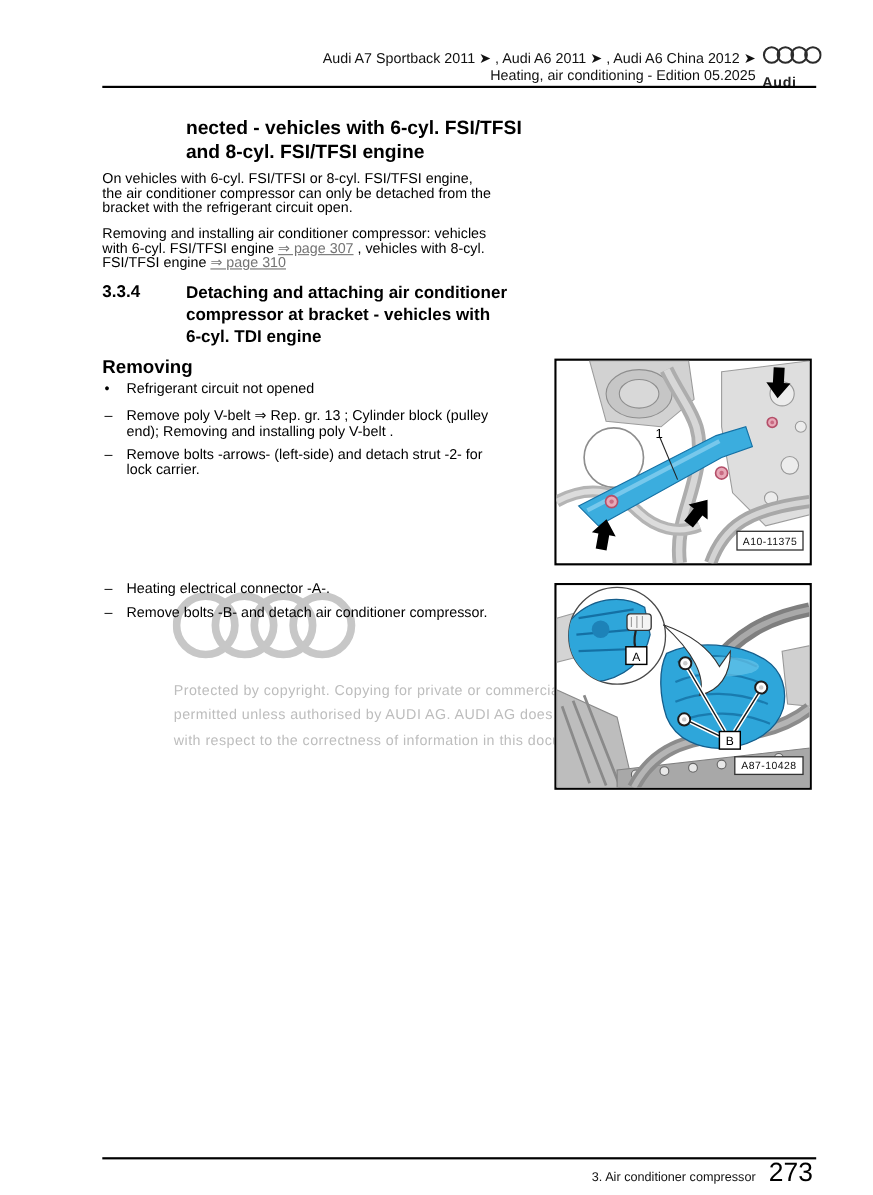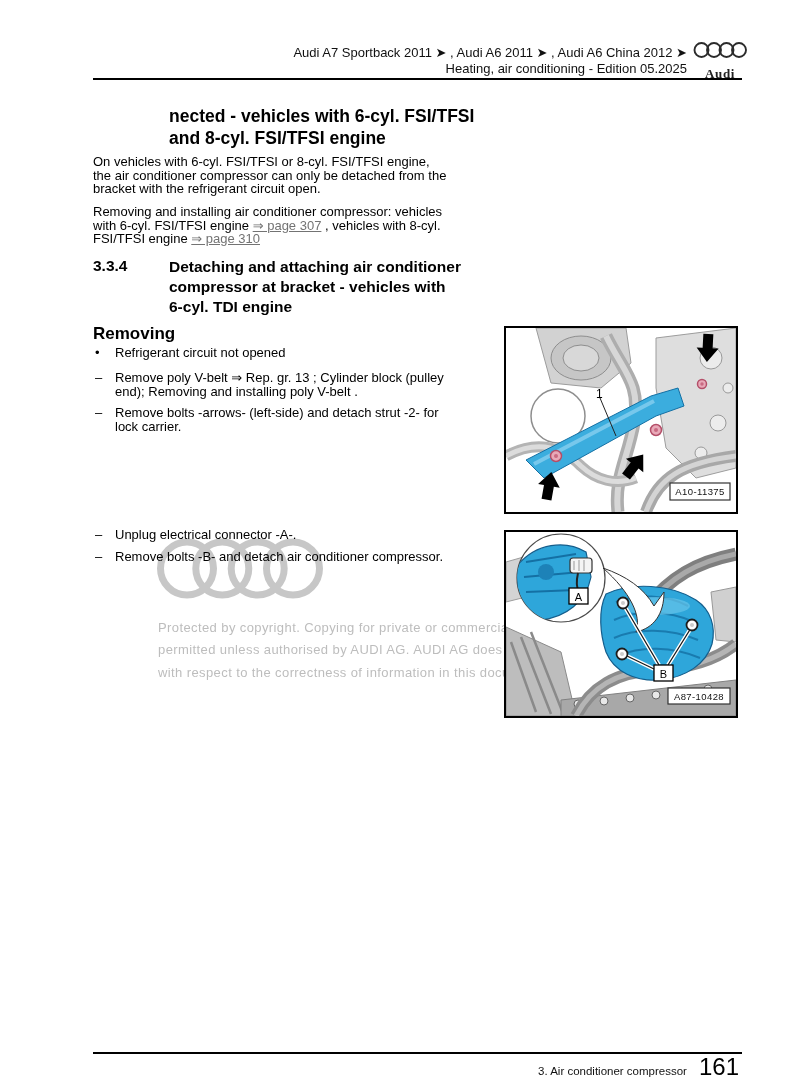--- a/index.html
+++ b/index.html
@@ -8,21 +8,21 @@
     background:#ffffff;color:#000;
     font-family:"Liberation Sans", sans-serif;
   }
   
   .hdr-line{position:absolute;right:107px;font-size:13px;line-height:15px;white-space:nowrap;text-align:right;color:#111;}
   #hdr1{top:45px;text-align:right;}
   #hdr2{top:61px;margin-left:22px;}
   .rule{position:absolute;left:93px;width:649px;height:2px;background:#000;}
   #rule-top{top:78px;}
   #rule-bottom{top:1052px;}
-  #logo{position:absolute;left:693px;top:40px;width:54px;text-align:center;font-family:Liberation Serif, serif;}
+  #logo{position:absolute;left:693px;top:40px;width:54px;}
   #logo .wordmark{font-weight:bold;font-size:13px;letter-spacing:.6px;line-height:14px;color:#222;}
   
   #main-heading{position:absolute;left:169px;top:105px;font-size:17.5px;font-weight:bold;line-height:22px;white-space:pre-line;}
   #sec-num{position:absolute;left:93px;top:257px;font-size:15.5px;font-weight:bold;}
   #sec-title{position:absolute;left:169px;top:257px;font-size:15.5px;font-weight:bold;line-height:20px;white-space:pre-line;}
   
   .bodytext{font-size:13px;line-height:13.5px;color:#000;}
   #para1{position:absolute;left:93px;top:155px;width:400px;white-space:pre-line;}
   #para2{position:absolute;left:93px;top:205px;width:400px;white-space:pre-line;}
   .pagelink{color:#737373;text-decoration:underline;cursor:pointer;}
@@ -107,21 +107,21 @@
 
 <svg id="rings-watermark" width="167" height="61" viewBox="0 0 167 61">
   <circle cx="30" cy="30.5" r="26.5" fill="none" stroke="#c7c7c7" stroke-width="7"></circle>
   <circle cx="65.3" cy="30.5" r="26.5" fill="none" stroke="#c7c7c7" stroke-width="7"></circle>
   <circle cx="100.7" cy="30.5" r="26.5" fill="none" stroke="#c7c7c7" stroke-width="7"></circle>
   <circle cx="136" cy="30.5" r="26.5" fill="none" stroke="#c7c7c7" stroke-width="7"></circle>
 </svg>
 
 <div class="list-item bodytext" id="step3">
   <span class="marker">–</span>
-  <span class="item-text">Unplug electrical connector -A-.</span>
+  <span class="item-text">Heating electrical connector -A-.</span>
 </div>
 
 <div class="list-item bodytext" id="step4">
   <span class="marker">–</span>
   <span class="item-text">Remove bolts -B- and detach air conditioner compressor.</span>
 </div>
 
 <div id="copyright-watermark">Protected by copyright. Copying for private or commercial pur
 permitted unless authorised by AUDI AG. AUDI AG does not g
 with respect to the correctness of information in this docume</div>
@@ -256,14 +256,14 @@
 
     <g>
       <rect x="162" y="156" width="62" height="16" fill="#ffffff" stroke="#333" stroke-width="1.2"></rect>
       <text x="193" y="167.5" font-size="9.5" text-anchor="middle" fill="#111" letter-spacing="0.4">A87-10428</text>
     </g>
   </svg>
 </div>
 
 <div class="rule" id="rule-bottom"></div>
 <div id="footer">
-  <span class="chapter">3. Air conditioner compressor</span><span class="pagenum">161</span>
+  <span class="chapter">3. Air conditioner compressor</span><span class="pagenum">273</span>
 </div>
 
 </body></html>

